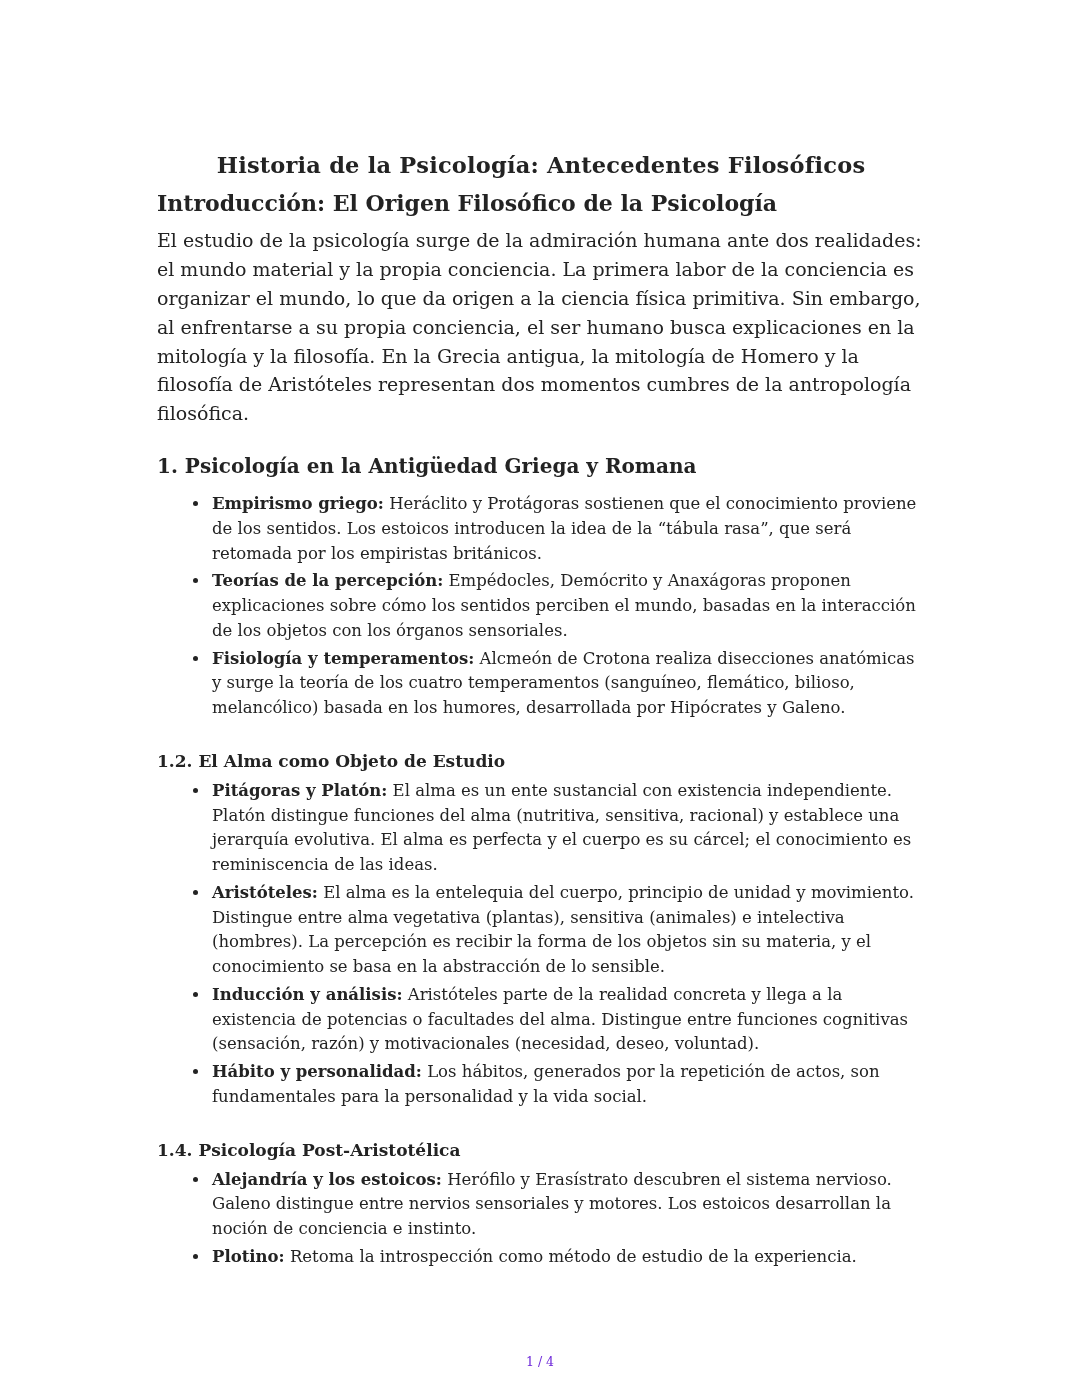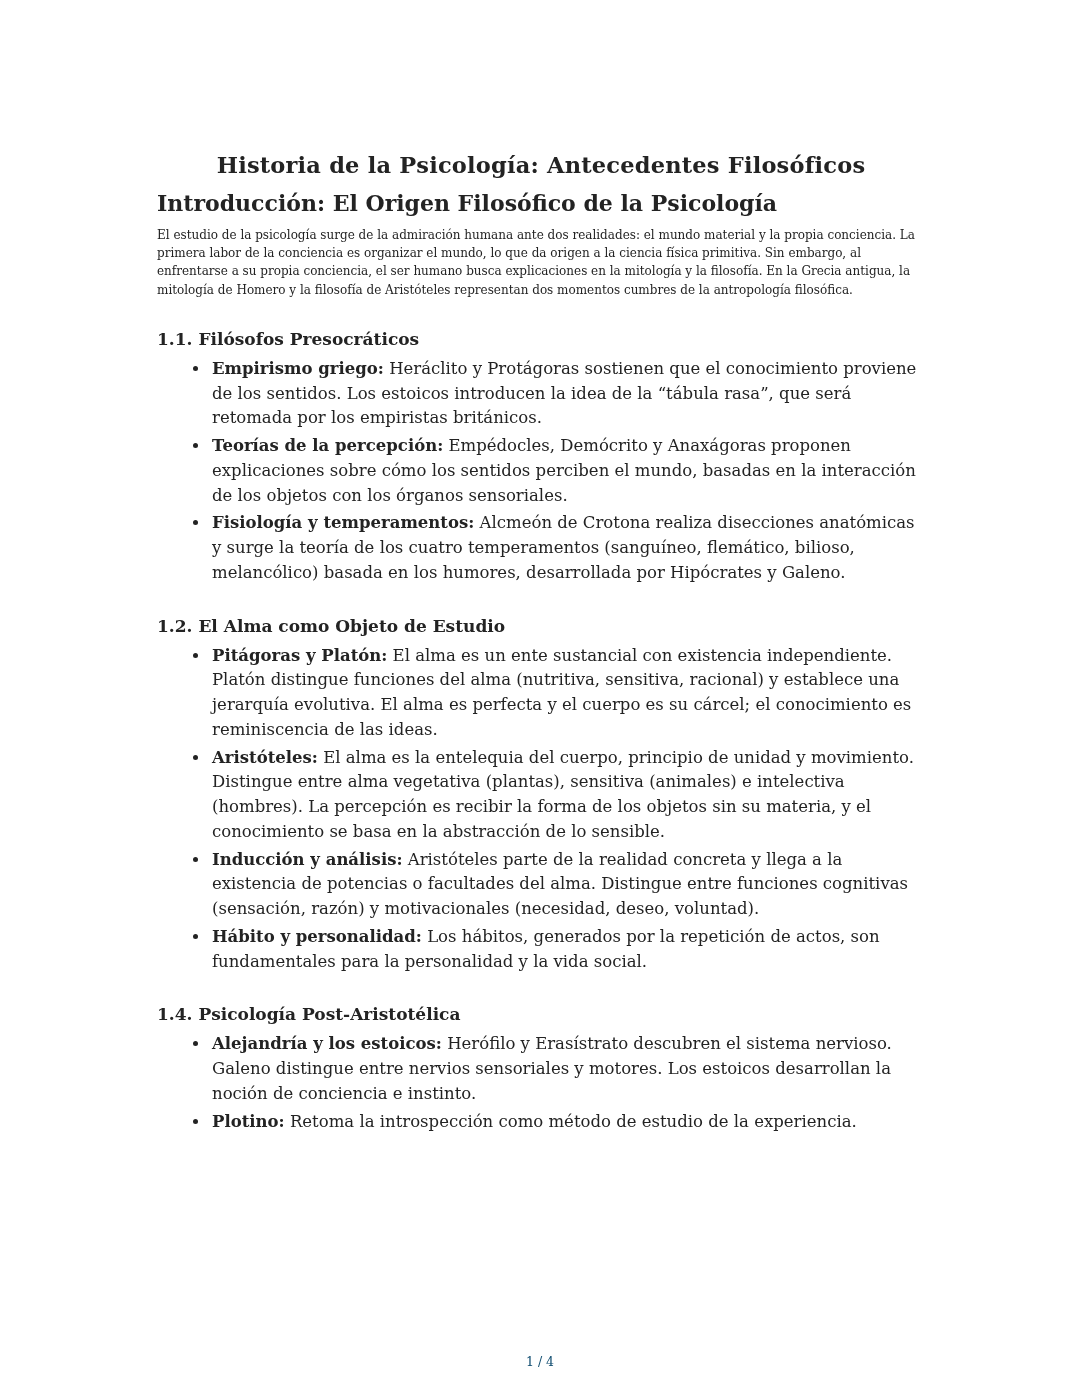--- a/index.html
+++ b/index.html
@@ -20,21 +20,21 @@
     text-align: center;
     margin: 0 0 12px 0;
     letter-spacing: 0.2px;
   }
   h2.intro-heading {
     font-size: 22px;
     font-weight: 700;
     margin: 0 0 10px 0;
   }
   p.body-text {
-    font-size: 12px;
+    font-size: 19px;
     line-height: 1.52;
     margin: 0 0 26px 0;
     text-align: left;
   }
   h2.section-heading {
     font-size: 20px;
     font-weight: 700;
     margin: 0 0 14px 0;
   }
   h3.subsection-heading {
@@ -54,36 +54,36 @@
     padding-left: 2px;
   }
   .lead { font-weight: 700; }
   .page-footer {
     position: absolute;
     left: 0;
     bottom: 28px;
     width: 100%;
     text-align: center;
     font-size: 12.5px;
-    color: #0c4a6e;
+    color: #6d28d9;
   }
 </style>
 </head>
 <body>
 
 <div class="page">
 
   <h1 class="doc-title">Historia de la Psicología: Antecedentes Filosóficos</h1>
 
   <h2 class="intro-heading">Introducción: El Origen Filosófico de la Psicología</h2>
 
   <p class="body-text">El estudio de la psicología surge de la admiración humana ante dos realidades: el mundo material y la propia conciencia. La primera labor de la conciencia es organizar el mundo, lo que da origen a la ciencia física primitiva. Sin embargo, al enfrentarse a su propia conciencia, el ser humano busca explicaciones en la mitología y la filosofía. En la Grecia antigua, la mitología de Homero y la filosofía de Aristóteles representan dos momentos cumbres de la antropología filosófica.</p>
 
+  <h2 class="section-heading">1. Psicología en la Antigüedad Griega y Romana</h2>
 
-  <h3 class="subsection-heading">1.1. Filósofos Presocráticos</h3>
   <ul class="bullet-list">
     <li><span class="lead">Empirismo griego:</span><span> Heráclito y Protágoras sostienen que el conocimiento proviene de los sentidos. Los estoicos introducen la idea de la “tábula rasa”, que será retomada por los empiristas británicos.</span></li>
     <li><span class="lead">Teorías de la percepción:</span><span> Empédocles, Demócrito y Anaxágoras proponen explicaciones sobre cómo los sentidos perciben el mundo, basadas en la interacción de los objetos con los órganos sensoriales.</span></li>
     <li><span class="lead">Fisiología y temperamentos:</span><span> Alcmeón de Crotona realiza disecciones anatómicas y surge la teoría de los cuatro temperamentos (sanguíneo, flemático, bilioso, melancólico) basada en los humores, desarrollada por Hipócrates y Galeno.</span></li>
   </ul>
 
   <h3 class="subsection-heading">1.2. El Alma como Objeto de Estudio</h3>
   <ul class="bullet-list">
     <li><span class="lead">Pitágoras y Platón:</span><span> El alma es un ente sustancial con existencia independiente. Platón distingue funciones del alma (nutritiva, sensitiva, racional) y establece una jerarquía evolutiva. El alma es perfecta y el cuerpo es su cárcel; el conocimiento es reminiscencia de las ideas.</span></li>
     <li><span class="lead">Aristóteles:</span><span> El alma es la entelequia del cuerpo, principio de unidad y movimiento. Distingue entre alma vegetativa (plantas), sensitiva (animales) e intelectiva (hombres). La percepción es recibir la forma de los objetos sin su materia, y el conocimiento se basa en la abstracción de lo sensible.</span></li>

